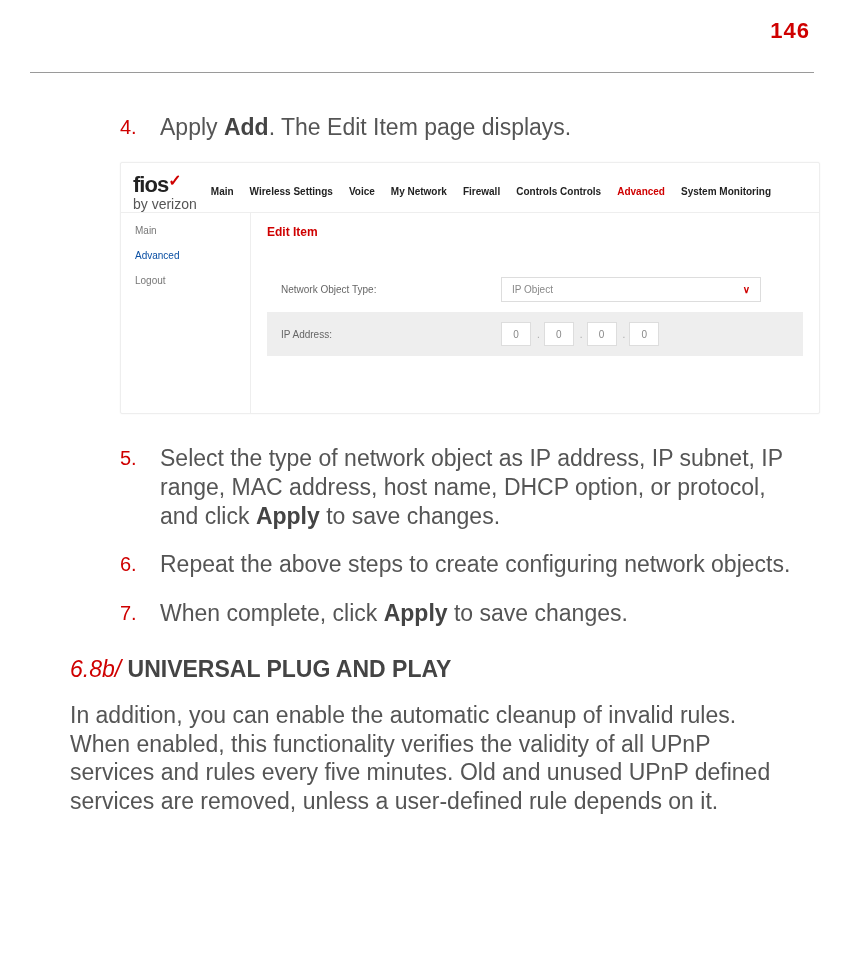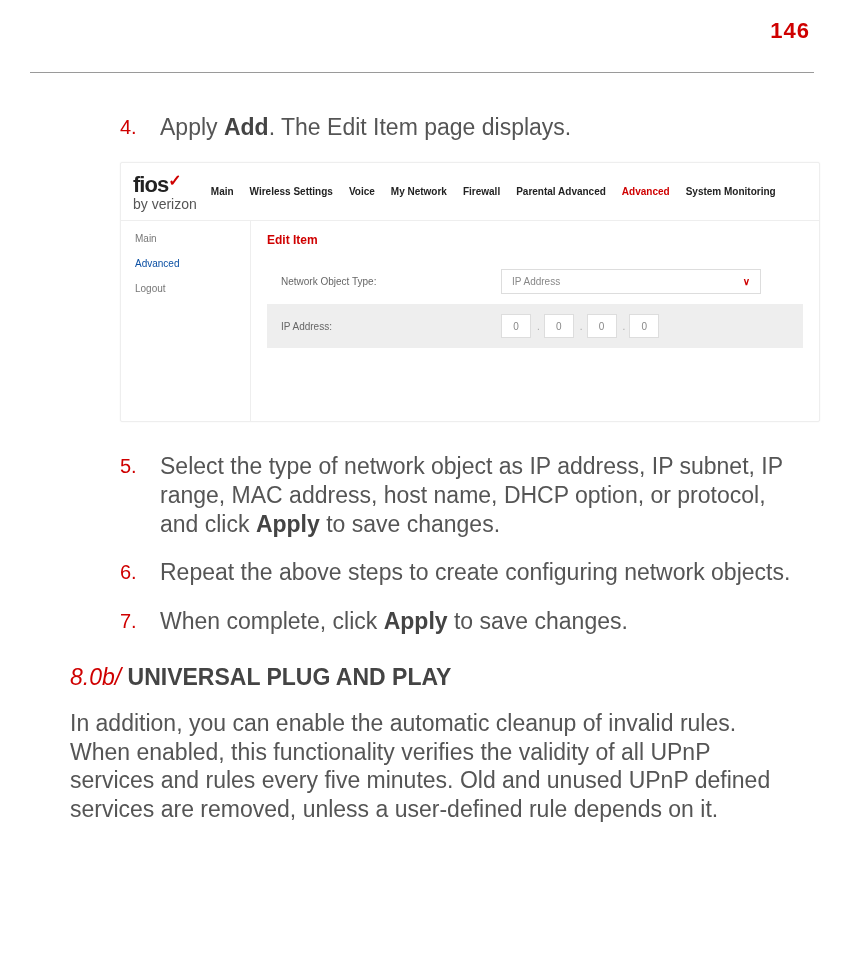--- a/index.html
+++ b/index.html
@@ -8,34 +8,34 @@
     .page-number { color: #cf0000; font-weight: bold; font-size: 22px; text-align: right; padding: 18px 4px 0 0; letter-spacing: 1px; }
     .hr { border: none; border-top: 1px solid #9a9a9a; margin: 28px 0 40px 0; }
     .content { padding: 0 20px 0 40px; }
     .ol-item { display: flex; margin: 0 0 20px 50px; }
     .ol-num { color: #cf0000; font-size: 20px; min-width: 40px; padding-top: 3px; }
     .ol-body { font-size: 23px; line-height: 1.25; color: #555; }
     .ol-body b { color: #444; font-weight: bold; }
     .ol-block { margin: 18px 0 30px 50px; }
     
     .router { border: 1px solid #eee; border-radius: 2px; box-shadow: 0 0 2px rgba(0,0,0,0.05); background: #fff; width: 700px; }
-    .router-top { display: flex; align-items: center; padding: 8px 12px 8px 12px; border-bottom: 1px solid #eee; }
+    .router-top { display: flex; align-items: center; padding: 8px 12px 0 12px; border-bottom: 1px solid #eee; }
     .logo { margin-right: 14px; }
     .logo-fios { font-size: 22px; font-weight: bold; color: #222; letter-spacing: -1px; }
     .logo-check { color: #cf0000; font-size: 16px; font-weight: bold; vertical-align: super; }
     .logo-sub { font-size: 14px; color: #555; margin-top: -2px; }
     .tabs { display: flex; gap: 16px; font-size: 10px; font-weight: bold; flex-wrap: nowrap; }
     .tabs .tab { color: #222; white-space: nowrap; cursor: pointer; }
     .tabs .tab.active { color: #cf0000; }
     .router-body { display: flex; min-height: 200px; }
     .side { width: 130px; border-right: 1px solid #eee; padding: 12px 0 0 14px; font-size: 10px; color: #777; }
     .side-item { margin-bottom: 14px; cursor: pointer; }
     .side-item.sel { color: #0a4fa3; }
     .panel { flex: 1; padding: 12px 16px 16px 16px; }
-    .panel-title { color: #cf0000; font-weight: bold; font-size: 12px; margin-bottom: 12px; }
+    .panel-title { color: #cf0000; font-weight: bold; font-size: 12px; margin-bottom: 28px; }
     .row { display: flex; align-items: center; padding: 10px 14px; font-size: 10px; color: #666; }
     .row-label { width: 220px; }
     .row.shade { background: #eeeeee; }
     .dd { flex: 1; background: #fff; border: 1px solid #ddd; padding: 6px 10px; display: flex; justify-content: space-between; align-items: center; color: #888; cursor: pointer; max-width: 260px; }
     .caret { color: #cf0000; font-weight: bold; }
     .ip-box { width: 30px; height: 24px; border: 1px solid #ddd; background: #fff; text-align: center; font-size: 10px; color: #888; margin-right: 2px; }
     .ip-dot { color: #aaa; margin: 0 4px; }
     .btnrow { margin-top: 14px; display: flex; align-items: center; gap: 20px; }
     .btn-apply { background: #cf0000; color: #fff; font-size: 10px; font-weight: bold; padding: 8px 14px; border: none; cursor: pointer; }
     .btn-apply .gt { margin-left: 4px; }
@@ -71,38 +71,38 @@
               <span class="logo-fios">fios</span><span class="logo-check">✓</span>
             </div>
             <div class="logo-sub">by verizon</div>
           </div>
           <div class="tabs">
             <span class="tab">Main</span>
             <span class="tab">Wireless Settings</span>
             <span class="tab">Voice</span>
             <span class="tab">My Network</span>
             <span class="tab">Firewall</span>
-            <span class="tab">Parental Advanced</span>
+            <span class="tab">Controls Controls</span>
             <span class="tab active">Advanced</span>
             <span class="tab">System Monitoring</span>
           </div>
         </div>
         <div class="router-body">
           <div class="side">
             <div class="side-item">Main</div>
             <div class="side-item sel">Advanced</div>
             <div class="side-item">Logout</div>
           </div>
           <div class="panel">
             <div class="panel-title">Edit Item</div>
 
             <div class="row">
               <div class="row-label">Network Object Type:</div>
               <div class="dd">
-                <span>IP Address</span>
+                <span>IP Object</span>
                 <span class="caret">∨</span>
               </div>
             </div>
 
             <div class="row shade">
               <div class="row-label">IP Address:</div>
               <div style="display:flex;align-items:center;">
                 <input class="ip-box" value="0" style="">
                 <span class="ip-dot">.</span>
                 <input class="ip-box" value="0" style="">
@@ -131,19 +131,19 @@
     </div>
 
     <div class="ol-item">
       <div class="ol-num">7.</div>
       <div class="ol-body">
         <span>When complete, click </span><b>Apply</b><span> to save changes.</span>
       </div>
     </div>
 
     <div class="sect">
-      <span class="sect-num">8.0b/</span><span class="sect-title"> UNIVERSAL PLUG AND PLAY</span>
+      <span class="sect-num">6.8b/</span><span class="sect-title"> UNIVERSAL PLUG AND PLAY</span>
     </div>
 
     <p class="para">In addition, you can enable the automatic cleanup of invalid rules. When enabled, this functionality verifies the validity of all UPnP services and rules every five minutes. Old and unused UPnP defined services are removed, unless a user-defined rule depends on it.</p>
 
   </div>
 </div>
 
 </body></html>

